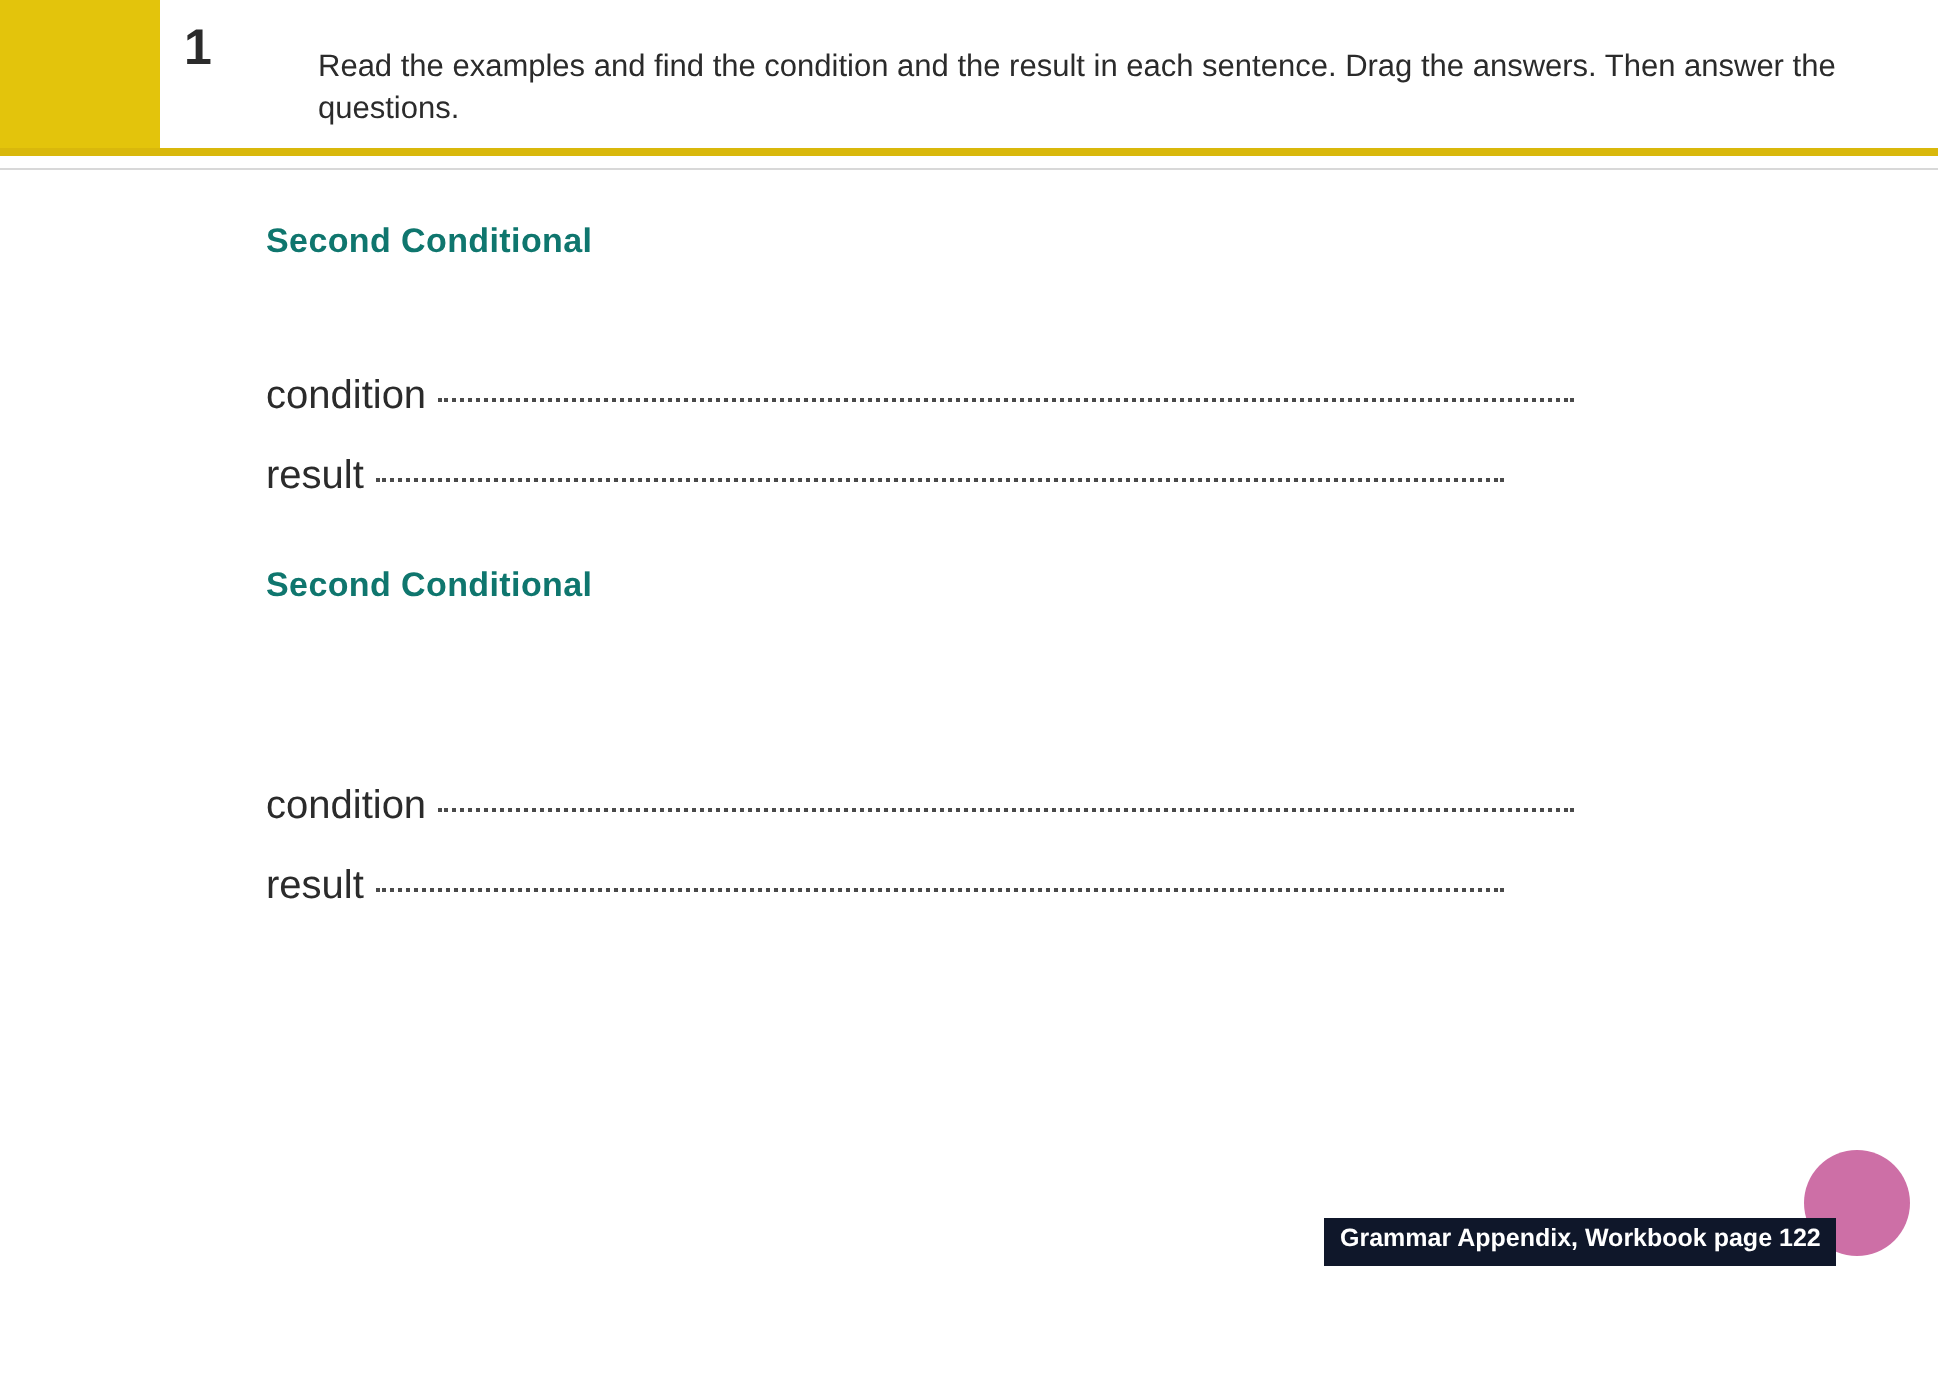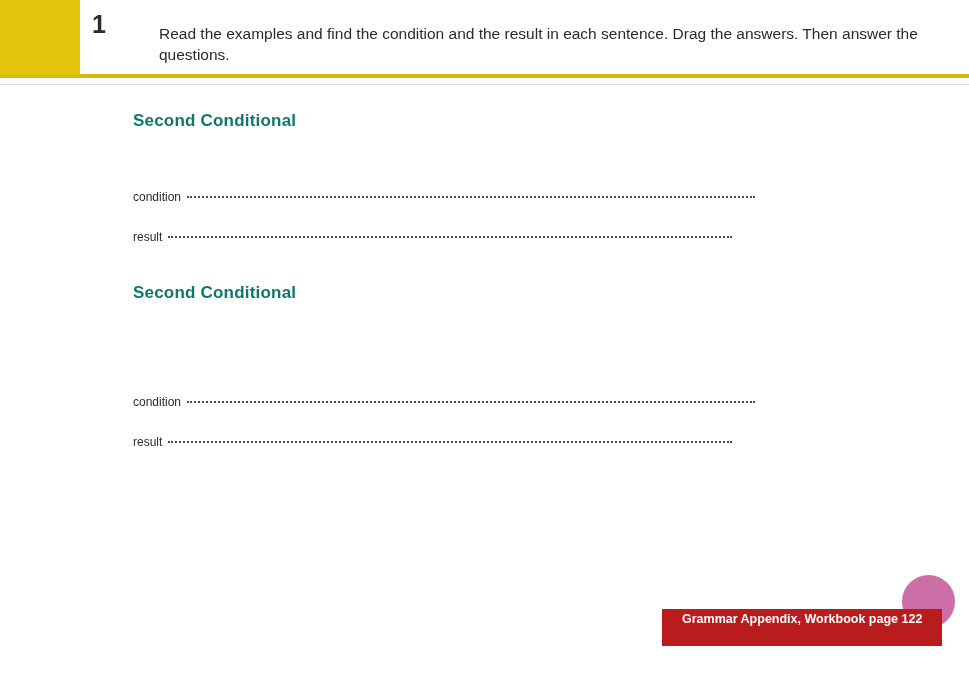--- a/index.html
+++ b/index.html
@@ -93,21 +93,21 @@
     display: flex;
     align-items: baseline;
     width: 660px;
   }
   .row-cond-1 { top: 102px; }
   .row-res-1  { top: 142px; }
   .row-cond-2 { top: 307px; }
   .row-res-2  { top: 347px; }
 
   .row-label {
-    font-size: 12px;
+    font-size: 20px;
     color: #2b2b2b;
     white-space: nowrap;
     padding-right: 6px;
   }
   .dropzone {
     flex: 1 1 auto;
     border-bottom: 2px dotted #4a4a4a;
     height: 12px;
     position: relative;
     top: -3px;
@@ -115,27 +115,27 @@
   .row-cond-1 .dropzone { max-width: 568px; }
   .row-res-1 .dropzone  { max-width: 564px; }
   .row-cond-2 .dropzone { max-width: 568px; }
   .row-res-2 .dropzone  { max-width: 564px; }
 
   
   .footer-tag {
     position: absolute;
     left: 662px;
     top: 524px;
-    height: 37px;
-    background: #b91c1c;
+    height: 24px;
+    background: #0f172a;
     color: #ffffff;
     font-size: 12.5px;
     font-weight: bold;
     line-height: 20px;
-    padding: 0 20px;
+    padding: 0 8px;
     white-space: nowrap;
   }
   .footer-circle {
     position: absolute;
     left: 902px;
     top: 490px;
     width: 53px;
     height: 53px;
     border-radius: 50%;
     background: #cd6fa6;

